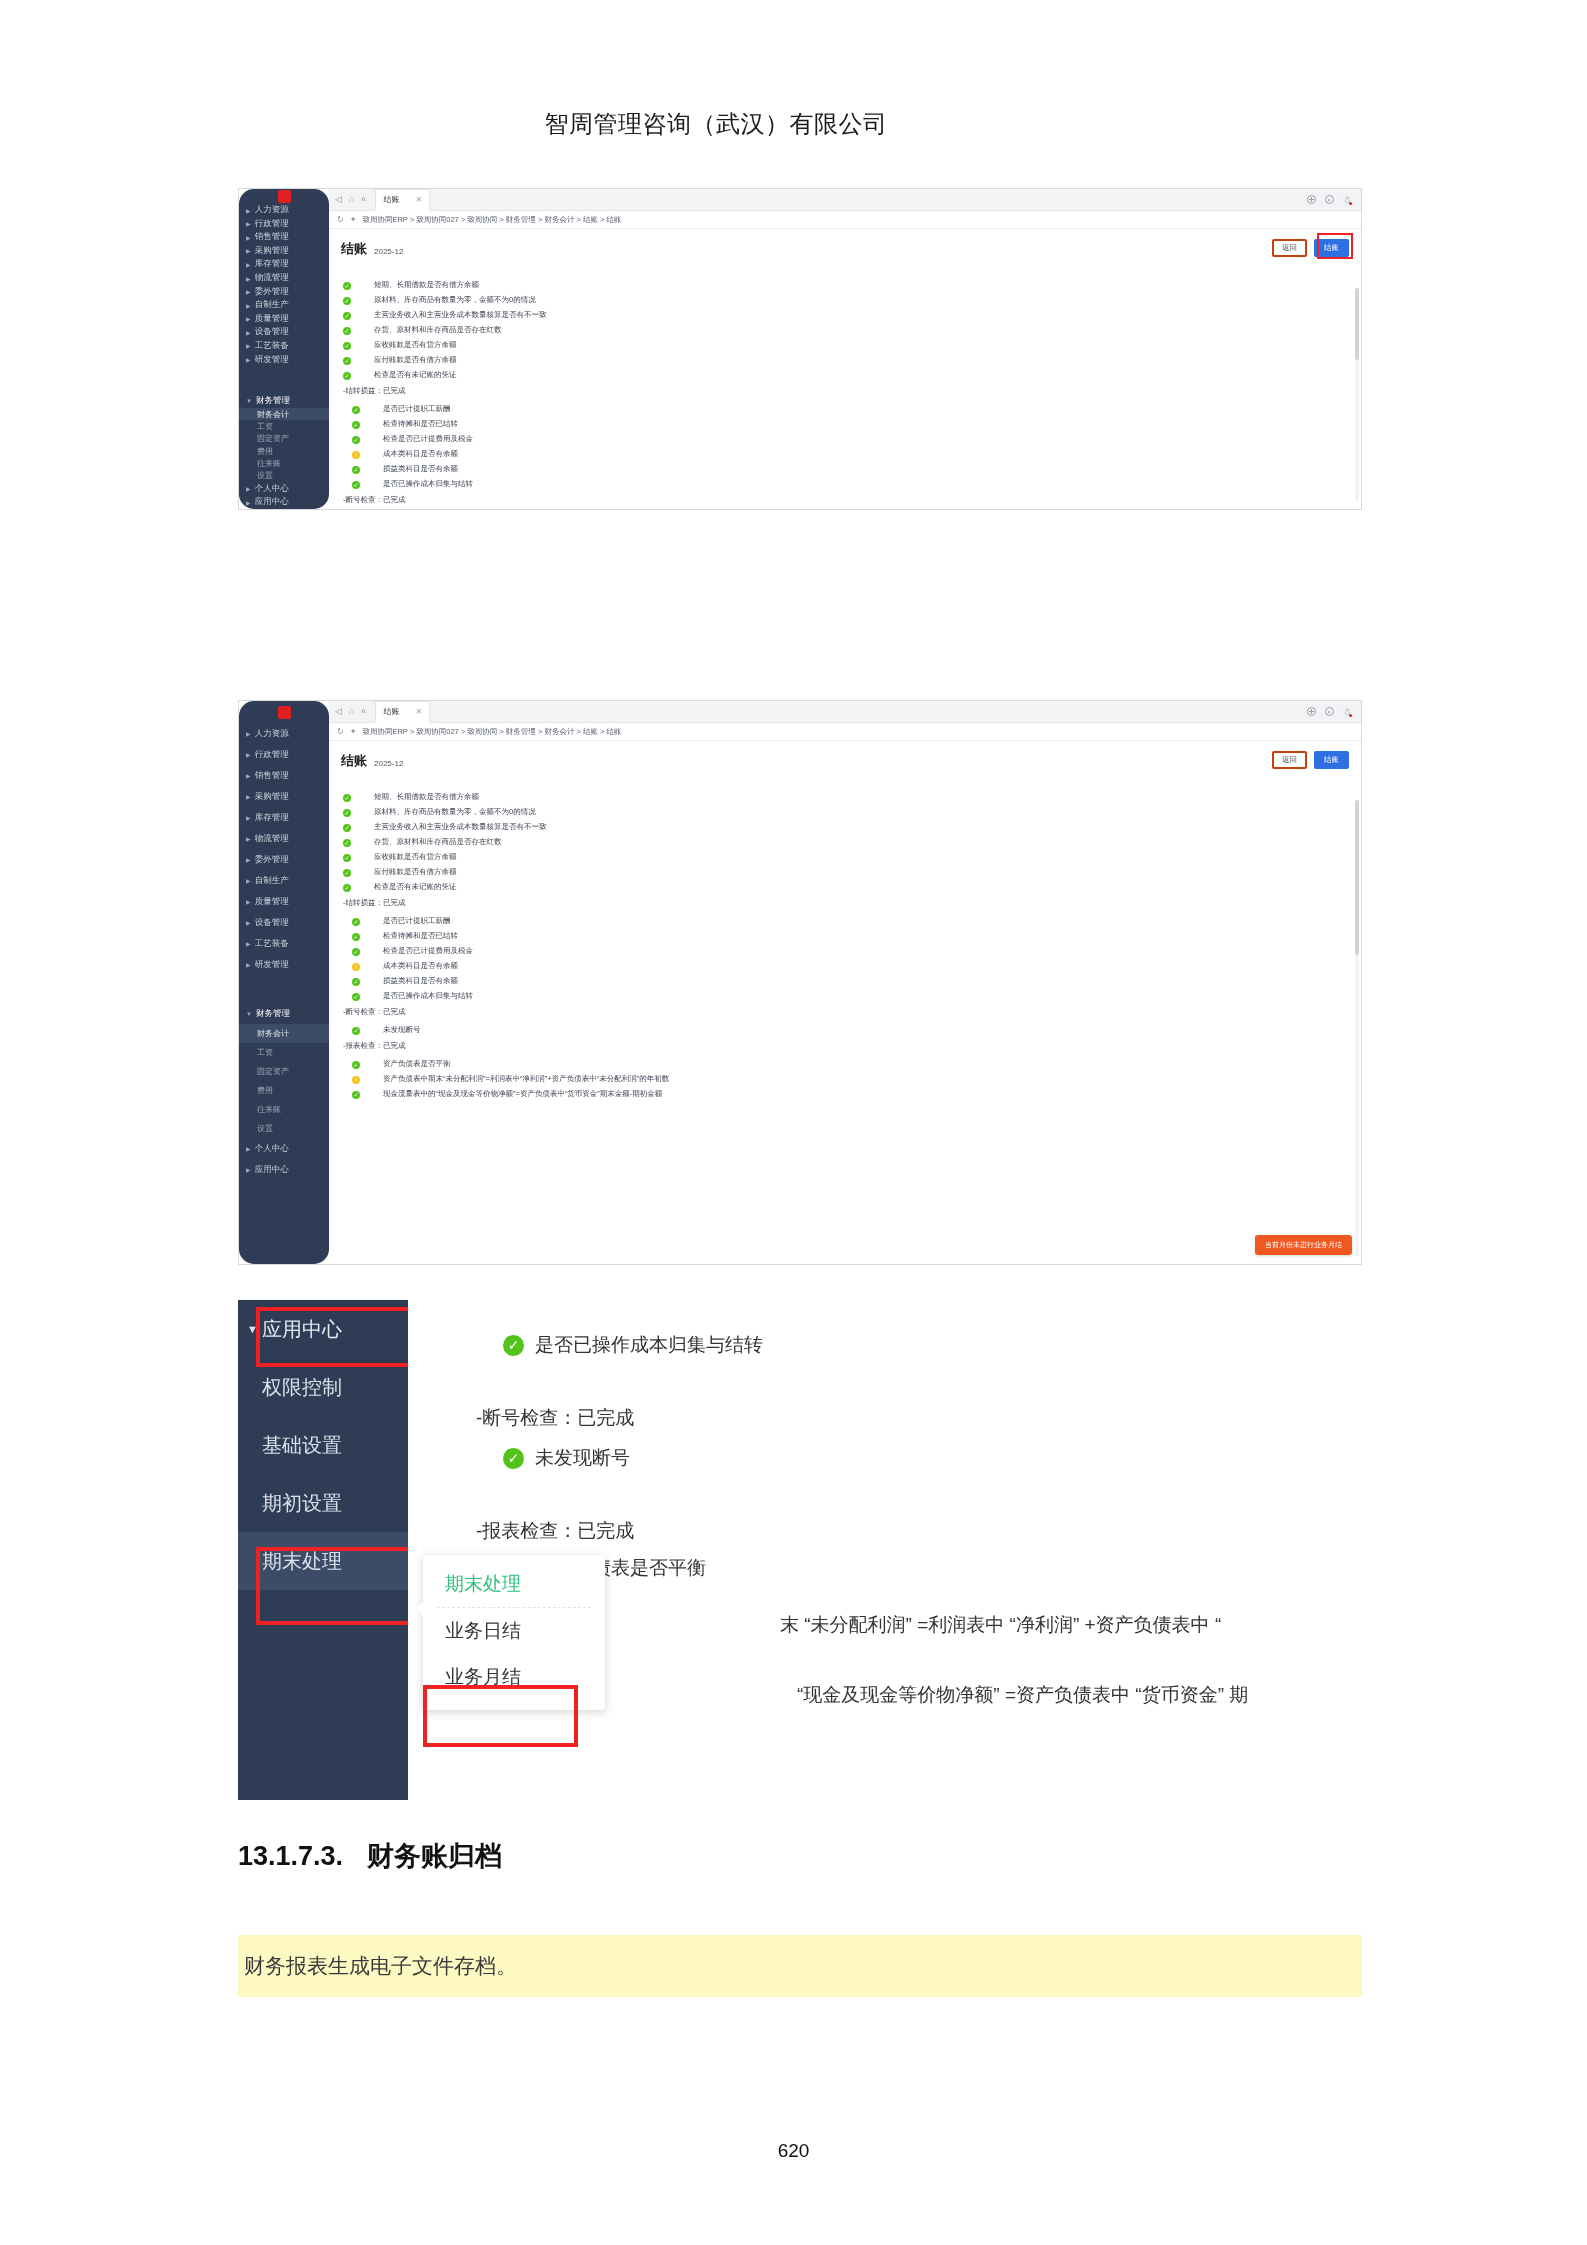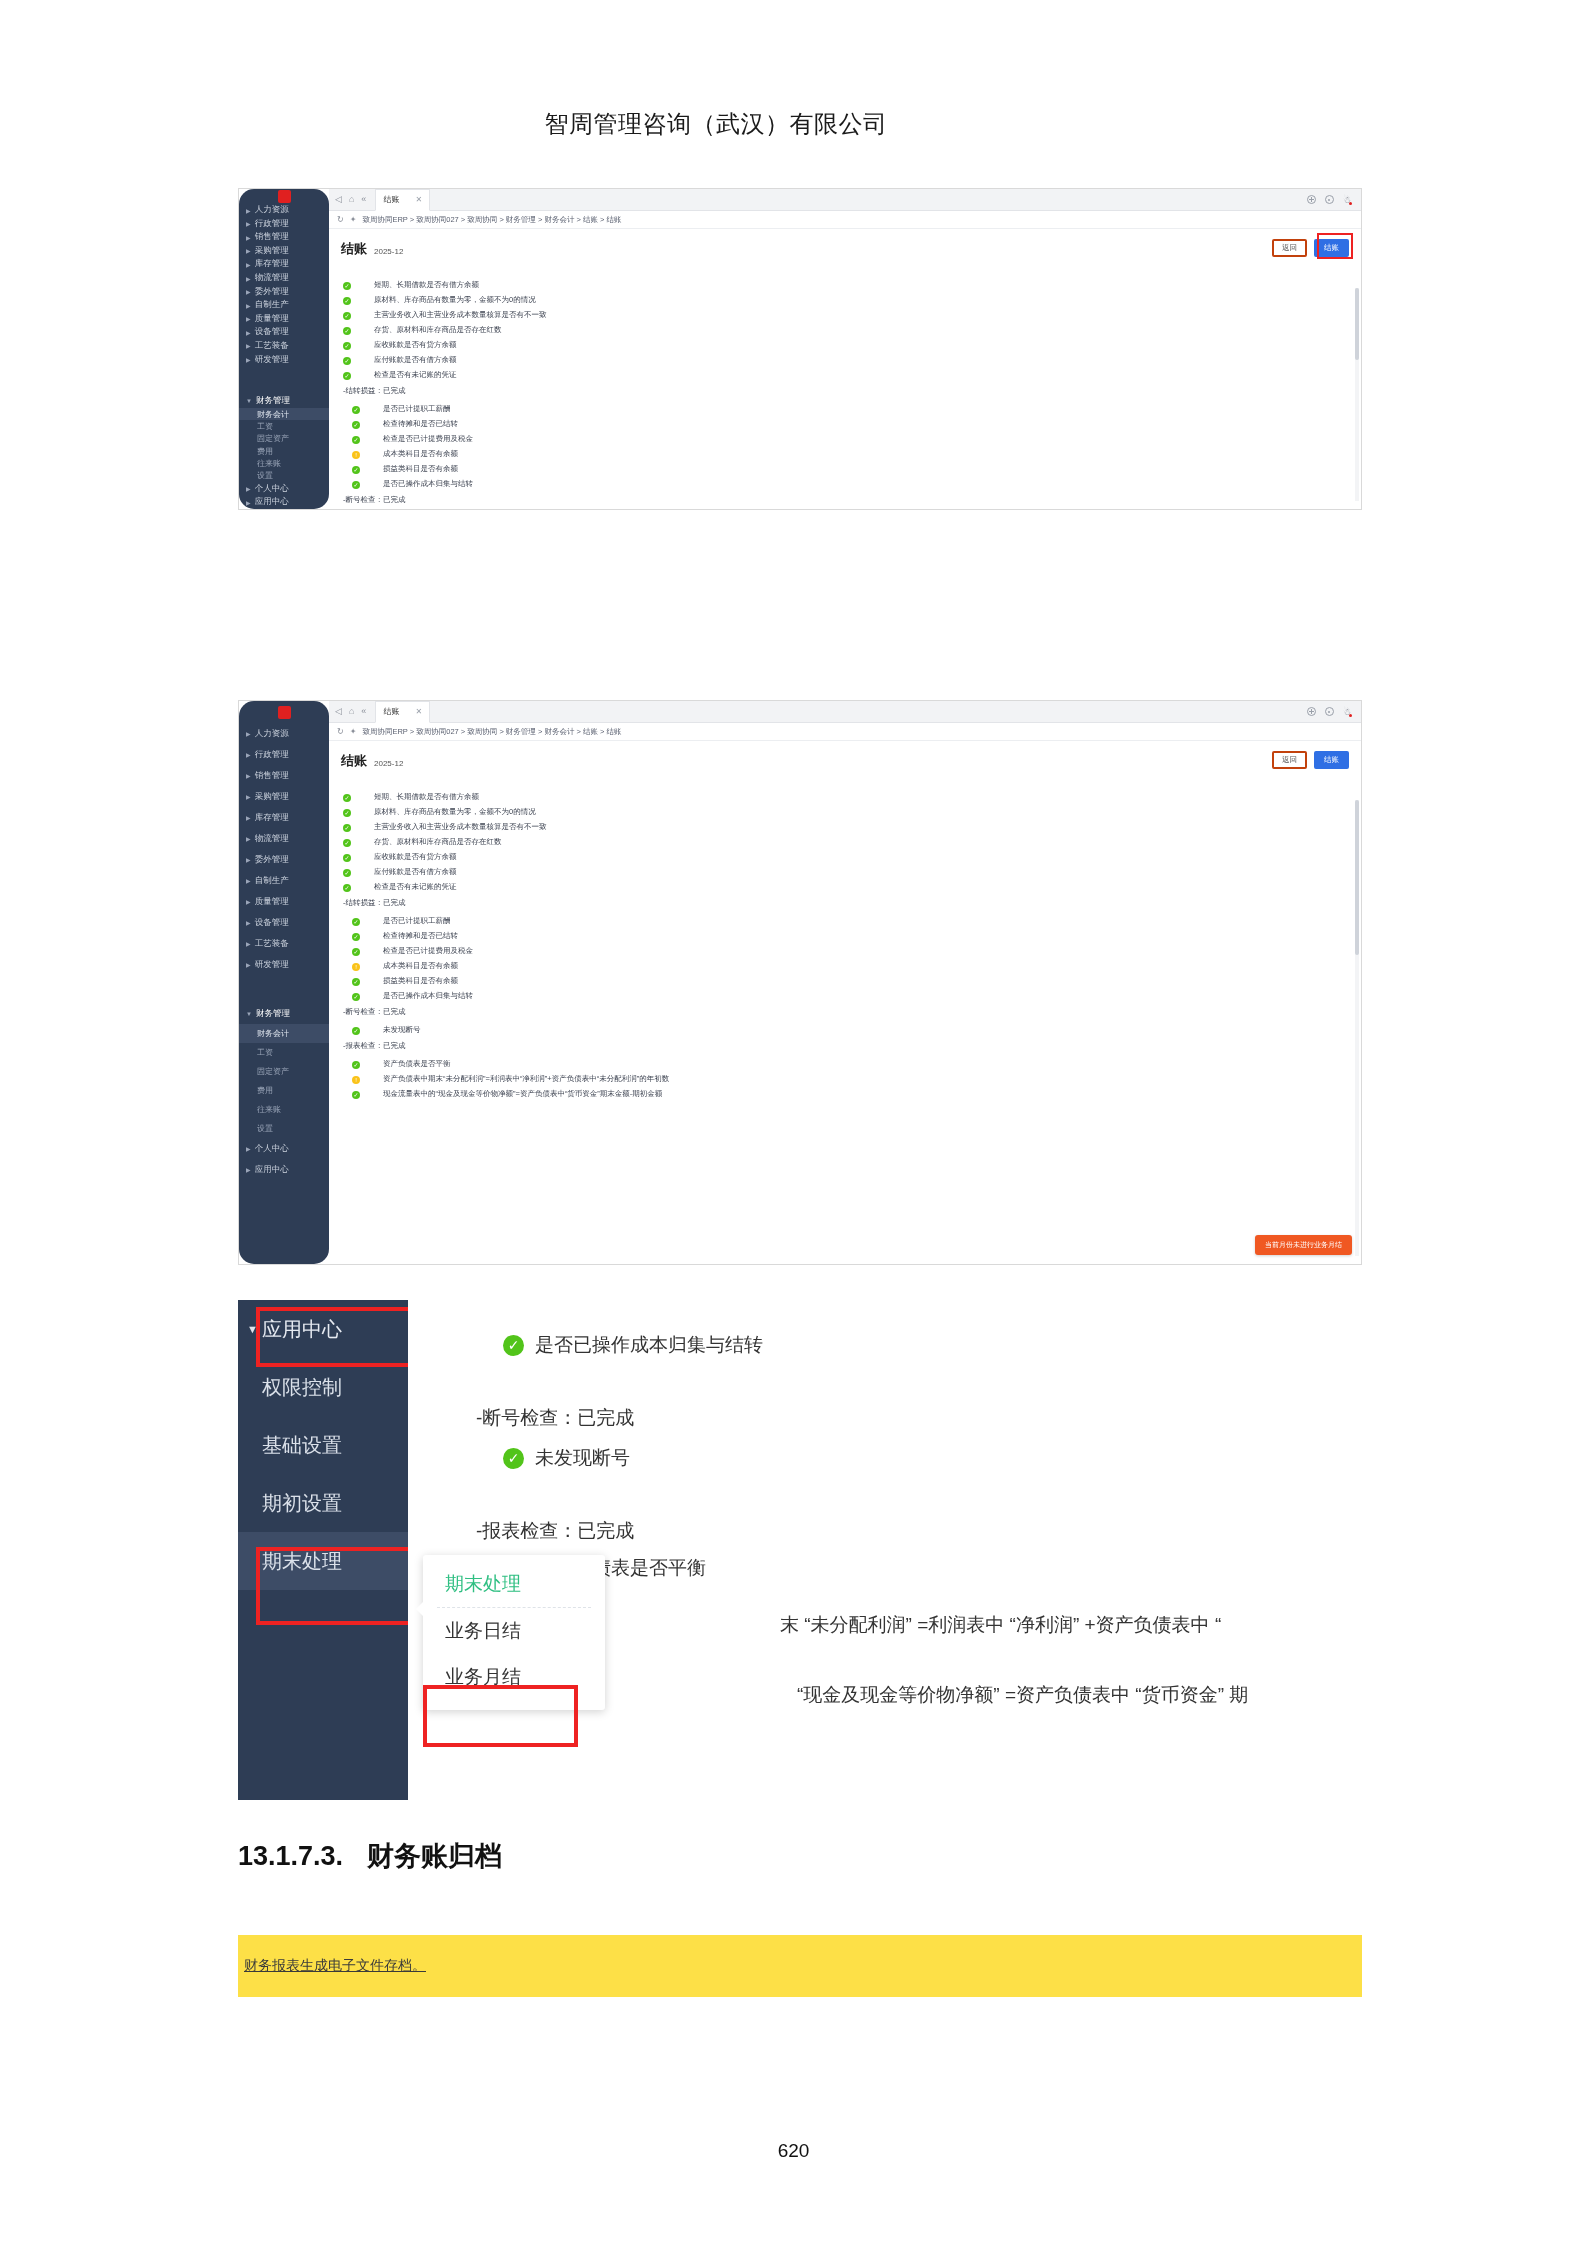--- a/index.html
+++ b/index.html
@@ -192,22 +192,22 @@
     border-right:8px solid #fff;
   }
 
   
   .sec-heading{
     position:absolute; left:238px; top:1838px; font-size:27px; font-weight:bold; color:#111;
   }
   .sec-heading .num{ margin-right:24px; }
   .para{
     position:absolute; left:238px; top:1935px; width:1124px; height:62px;
-    background:#fde047; display:flex; align-items:center; padding-left:6px;
-    font-size:14px; color:#3a3a3a;text-decoration:underline;
+    background:#fef9c3; display:flex; align-items:center; padding-left:6px;
+    font-size:21px; color:#3a3a3a;
   }
   .pagenum{
     position:absolute; left:0; top:2140px; width:1587px; text-align:center;
     font-size:19px; color:#111;
   }
 </style>
 </head>
 <body>
 
 <div class="doc-header">智周管理咨询（武汉）有限公司</div>

